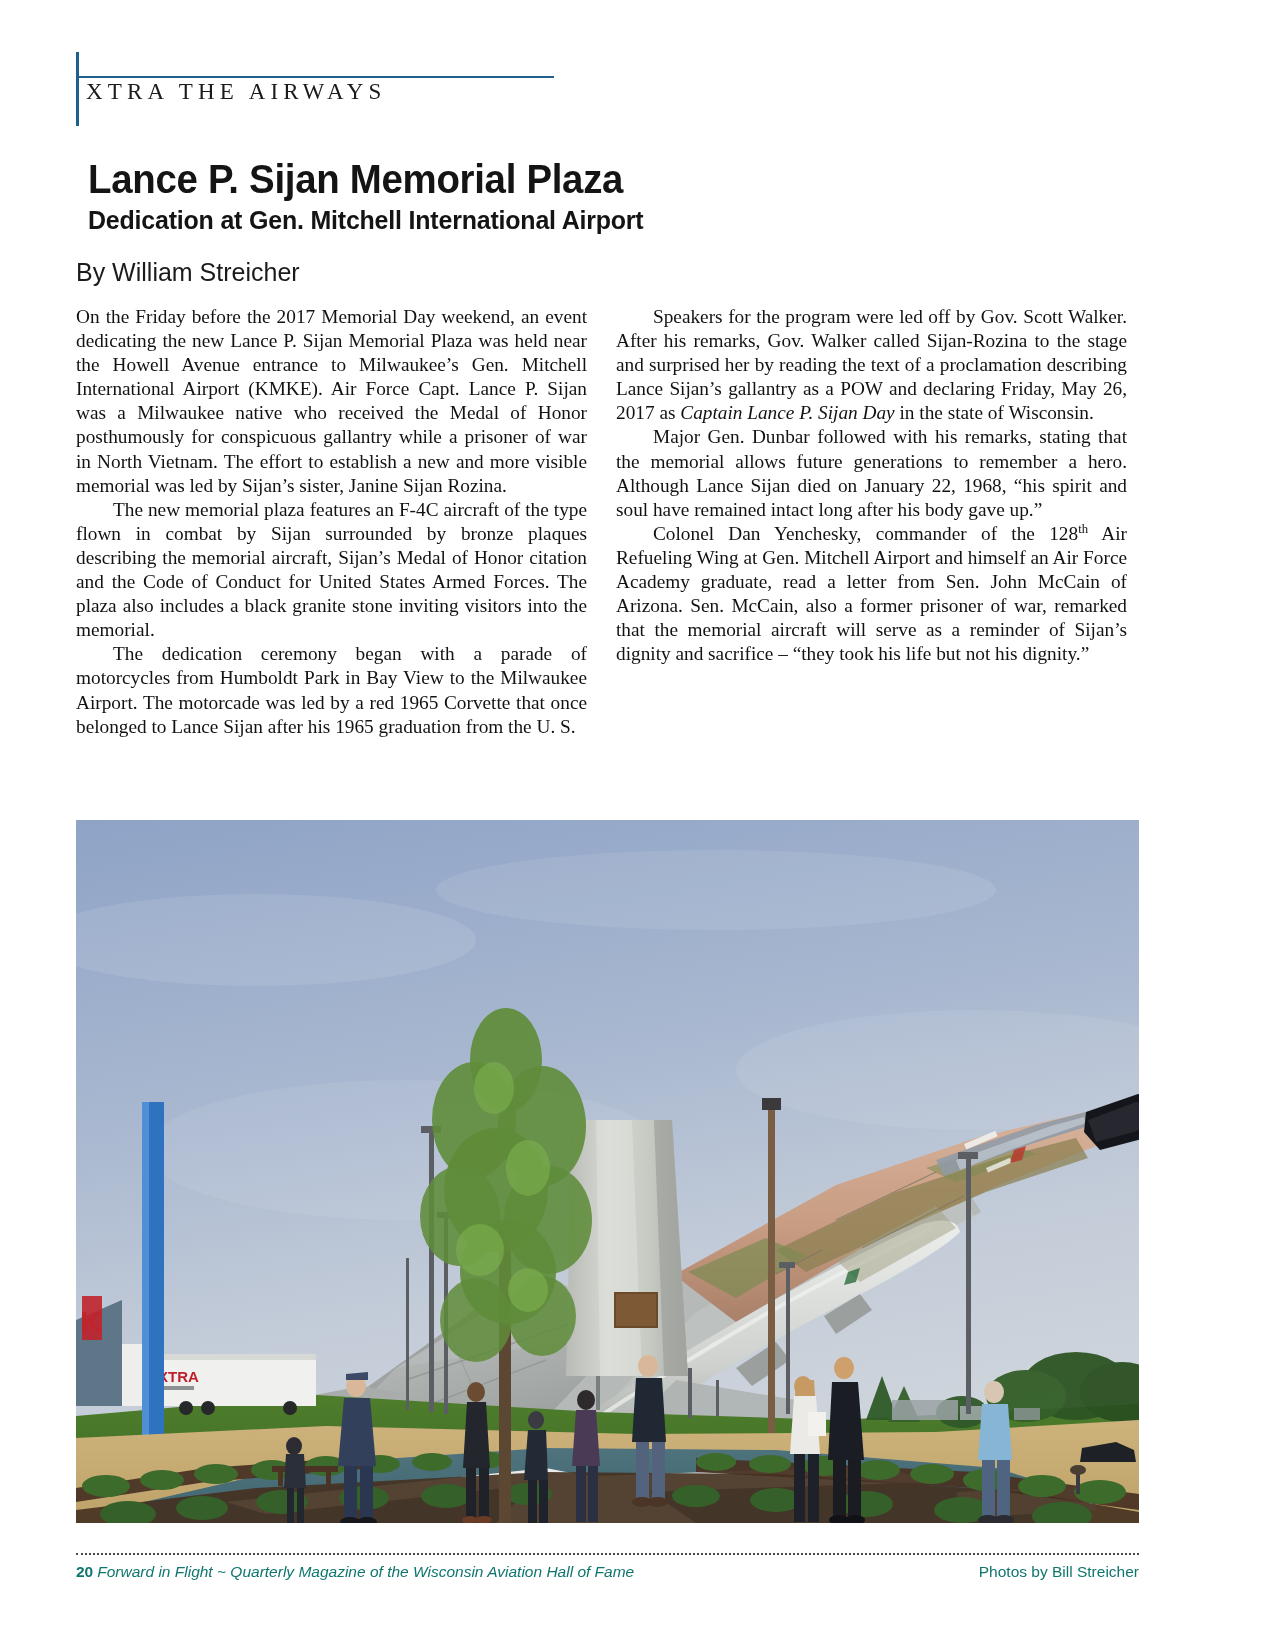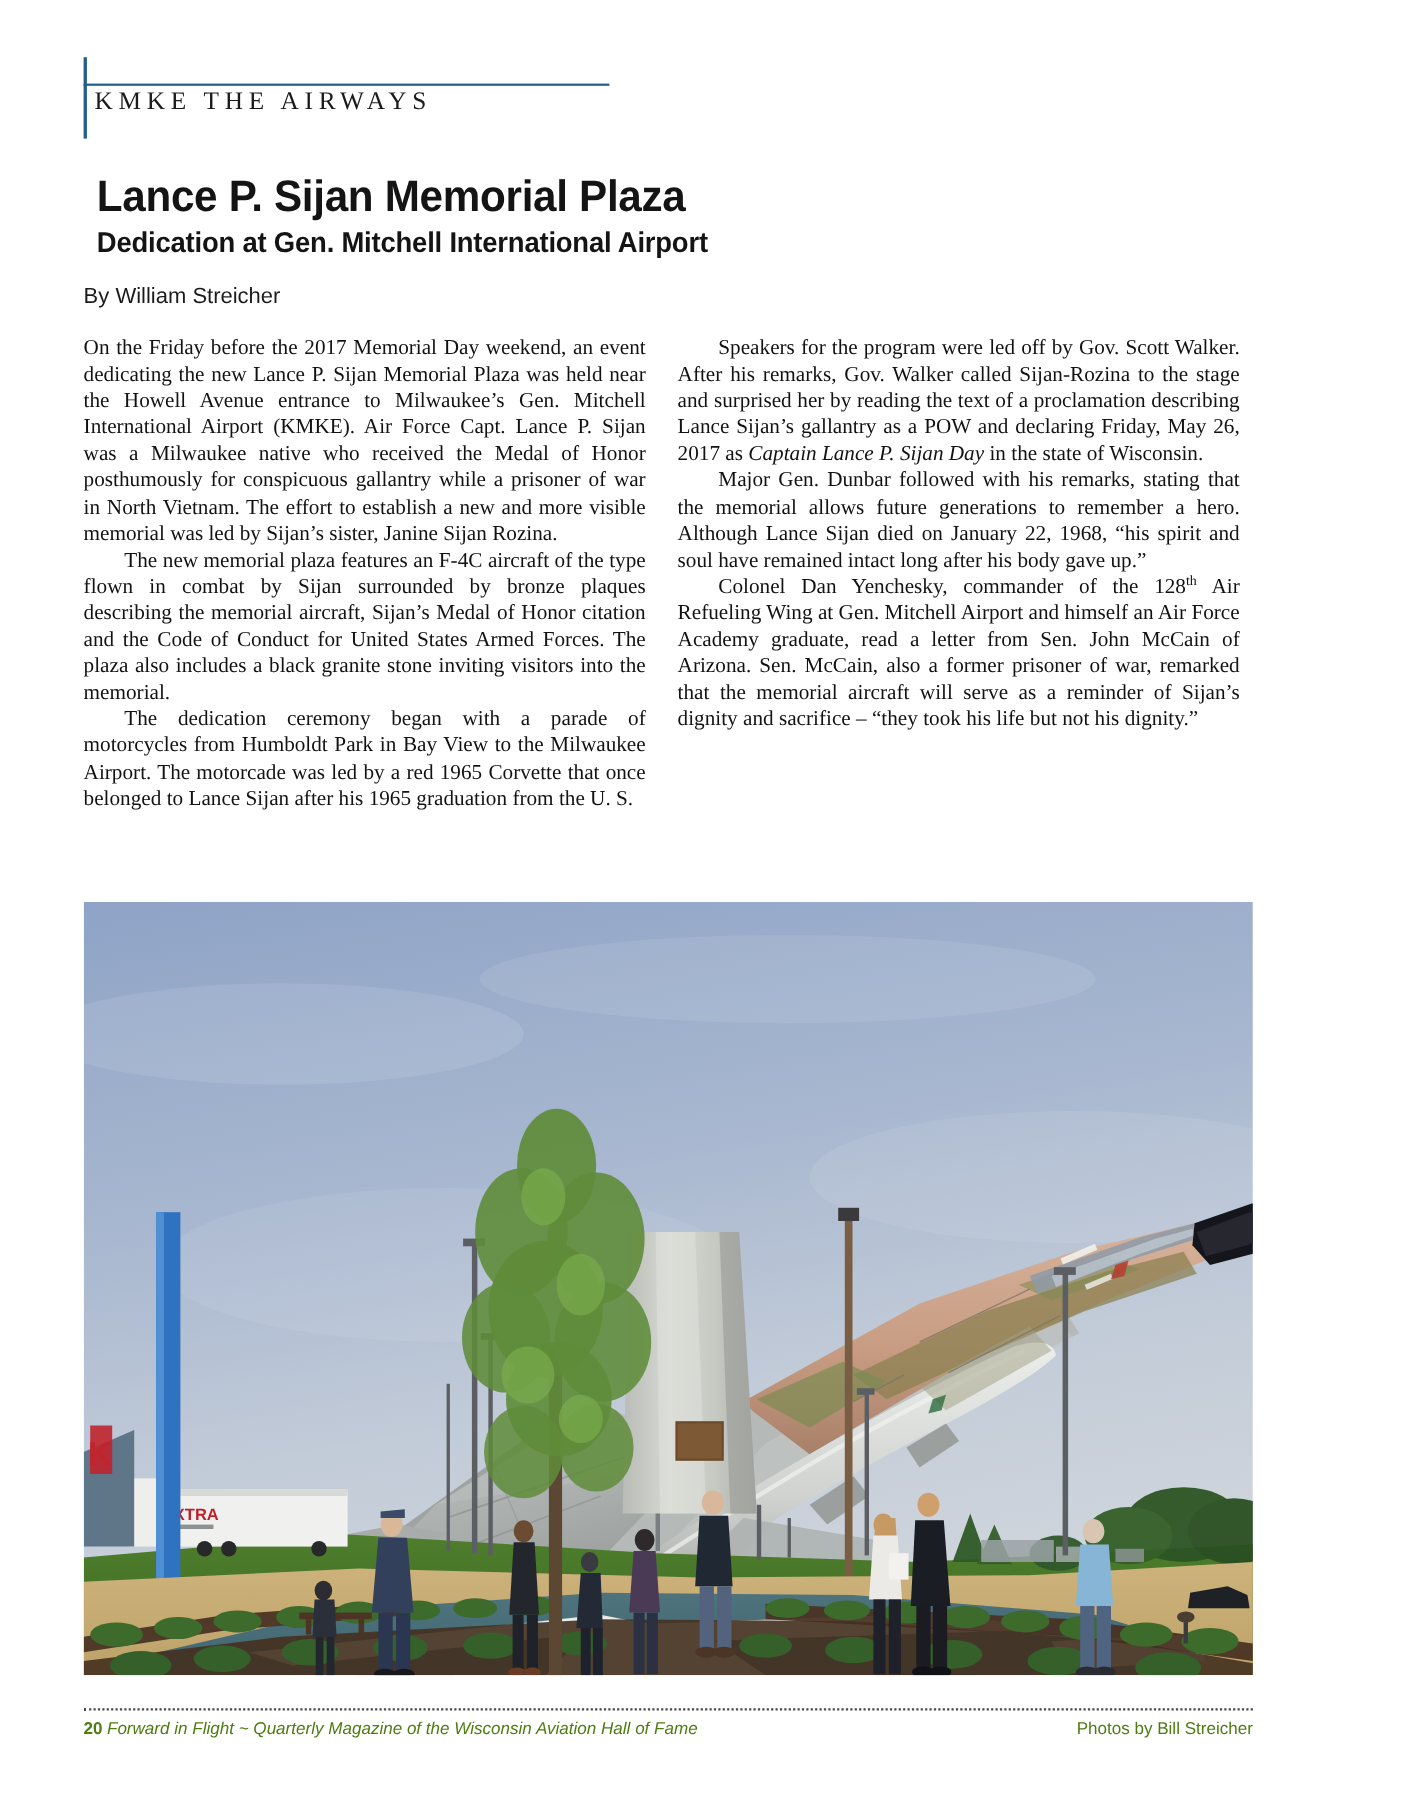--- a/index.html
+++ b/index.html
@@ -79,21 +79,21 @@
     color: #141414;
     margin: 4px 0 0 0;
     transform: scaleX(0.96);
     transform-origin: left center;
   }
   #byline {
     position: absolute;
     left: 76px;
     top: 258px;
     font-family: "Liberation Sans", sans-serif;
-    font-size: 20px;
+    font-size: 25px;
     color: #1b1b1b;
   }
 
   
   #body-columns {
     position: absolute;
     left: 76px;
     top: 305px;
     width: 1063px;
     display: flex;
@@ -140,38 +140,38 @@
   #footer {
     position: absolute;
     left: 76px;
     top: 1563px;
     width: 1063px;
     display: flex;
     justify-content: space-between;
     align-items: baseline;
     font-family: "Liberation Sans Narrow", "Liberation Sans", sans-serif;
     font-size: 15.5px;
-    color: #4d7c0f;
+    color: #0f766e;
   }
   #footer-left { white-space: nowrap; }
   #footer-page {
     font-weight: bold;
     font-style: normal;
     margin-right: 4px;
   }
   #footer-magazine { font-style: italic; }
   #footer-credit { white-space: nowrap; text-align: center; }
 </style>
 </head>
 <body>
 
 <div id="running-head">
   <div class="rh-vline"></div>
   <div class="rh-hline"></div>
-  <div class="rh-text">KMKE THE AIRWAYS</div>
+  <div class="rh-text">XTRA THE AIRWAYS</div>
 </div>
 
 <div id="headline-block">
   <h1 id="article-title">Lance P. Sijan Memorial Plaza</h1>
   <h2 id="article-subtitle">Dedication at Gen. Mitchell International Airport</h2>
 </div>
 <div id="byline">By William Streicher</div>
 
 <div id="body-columns">
   <div class="body-col" id="col-left">

